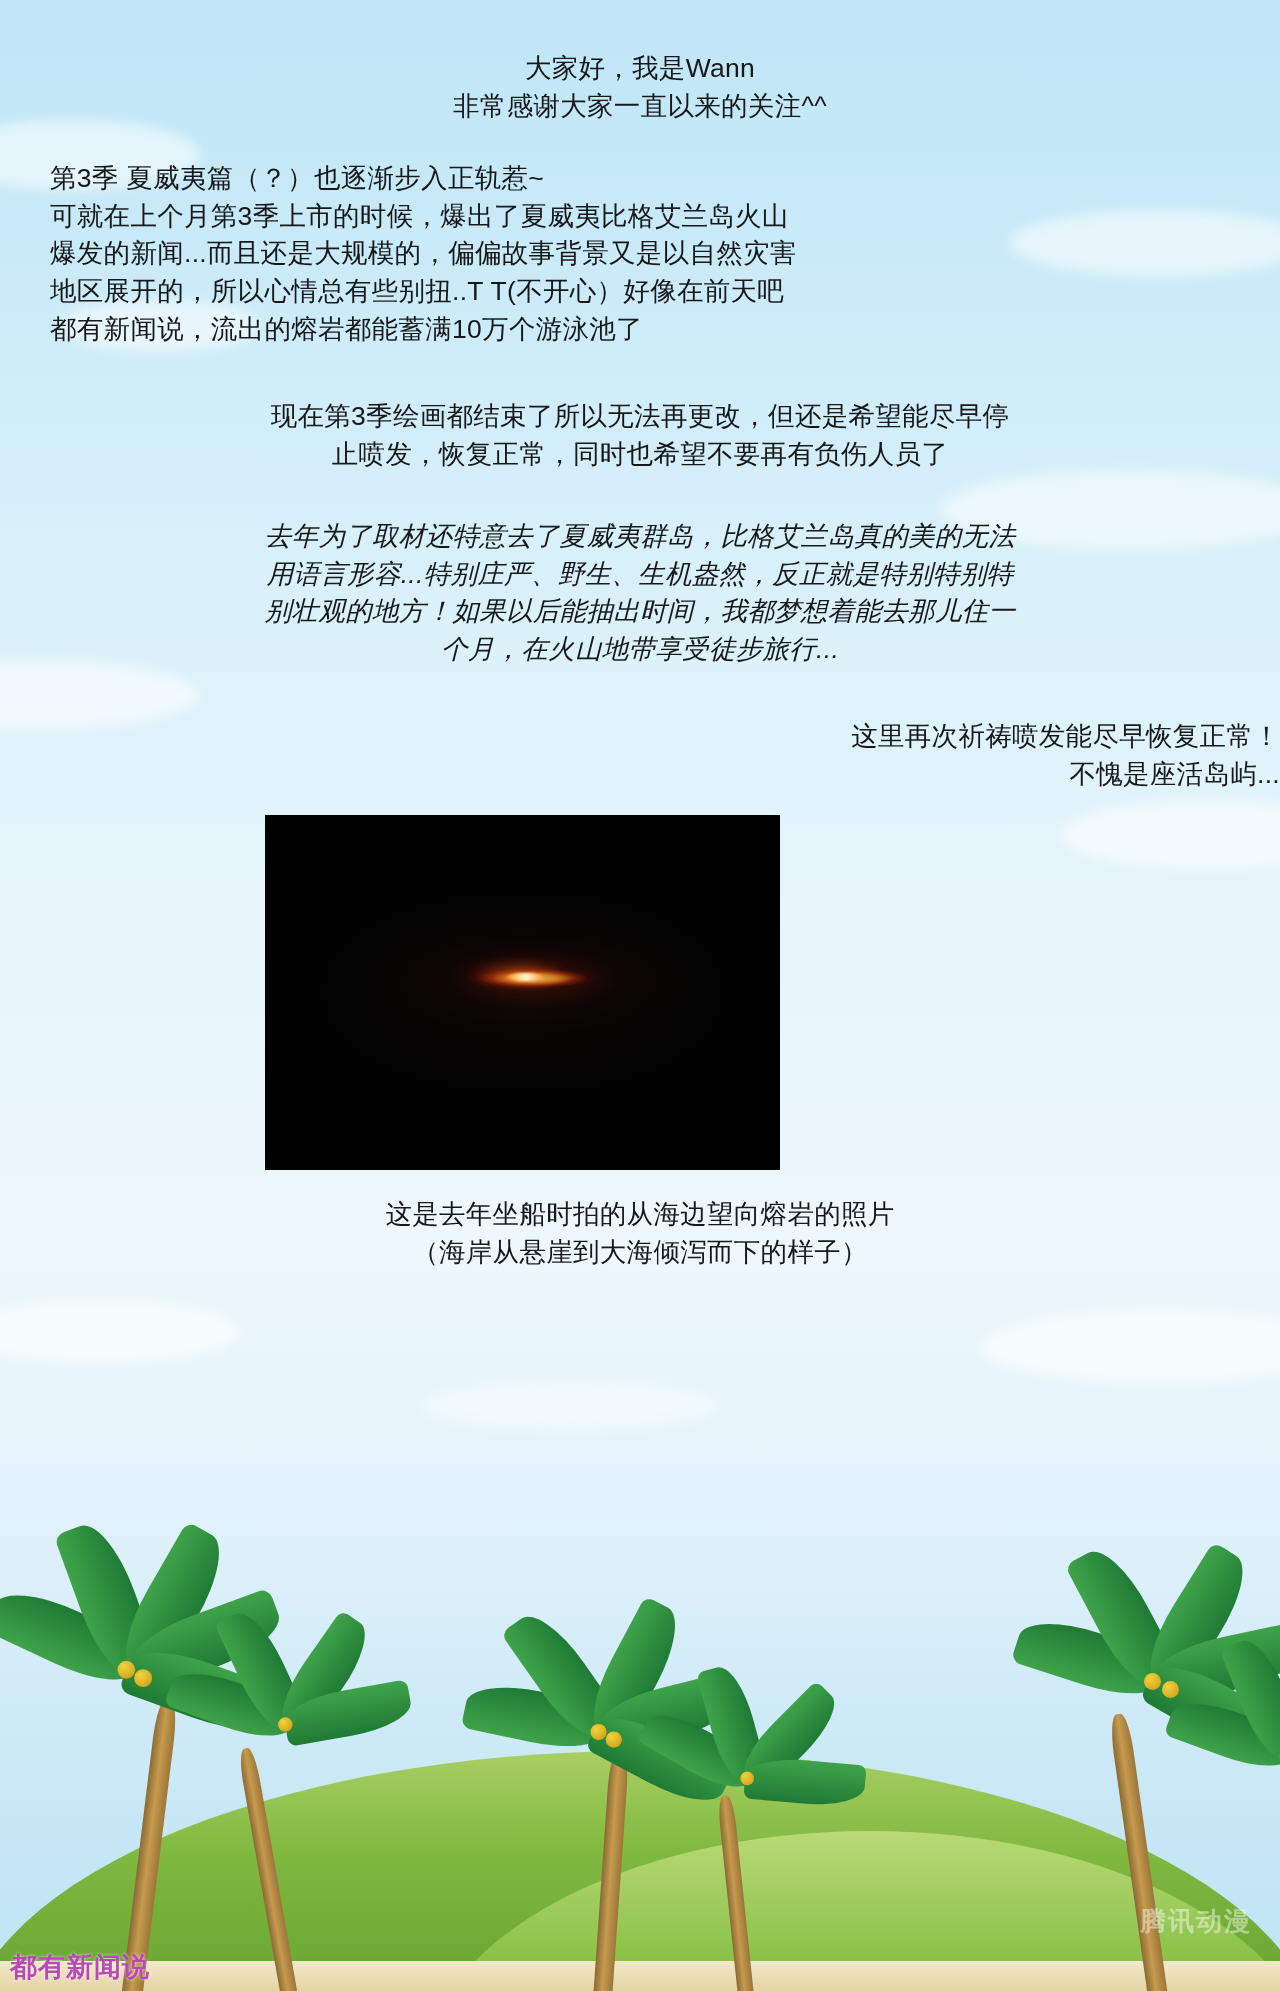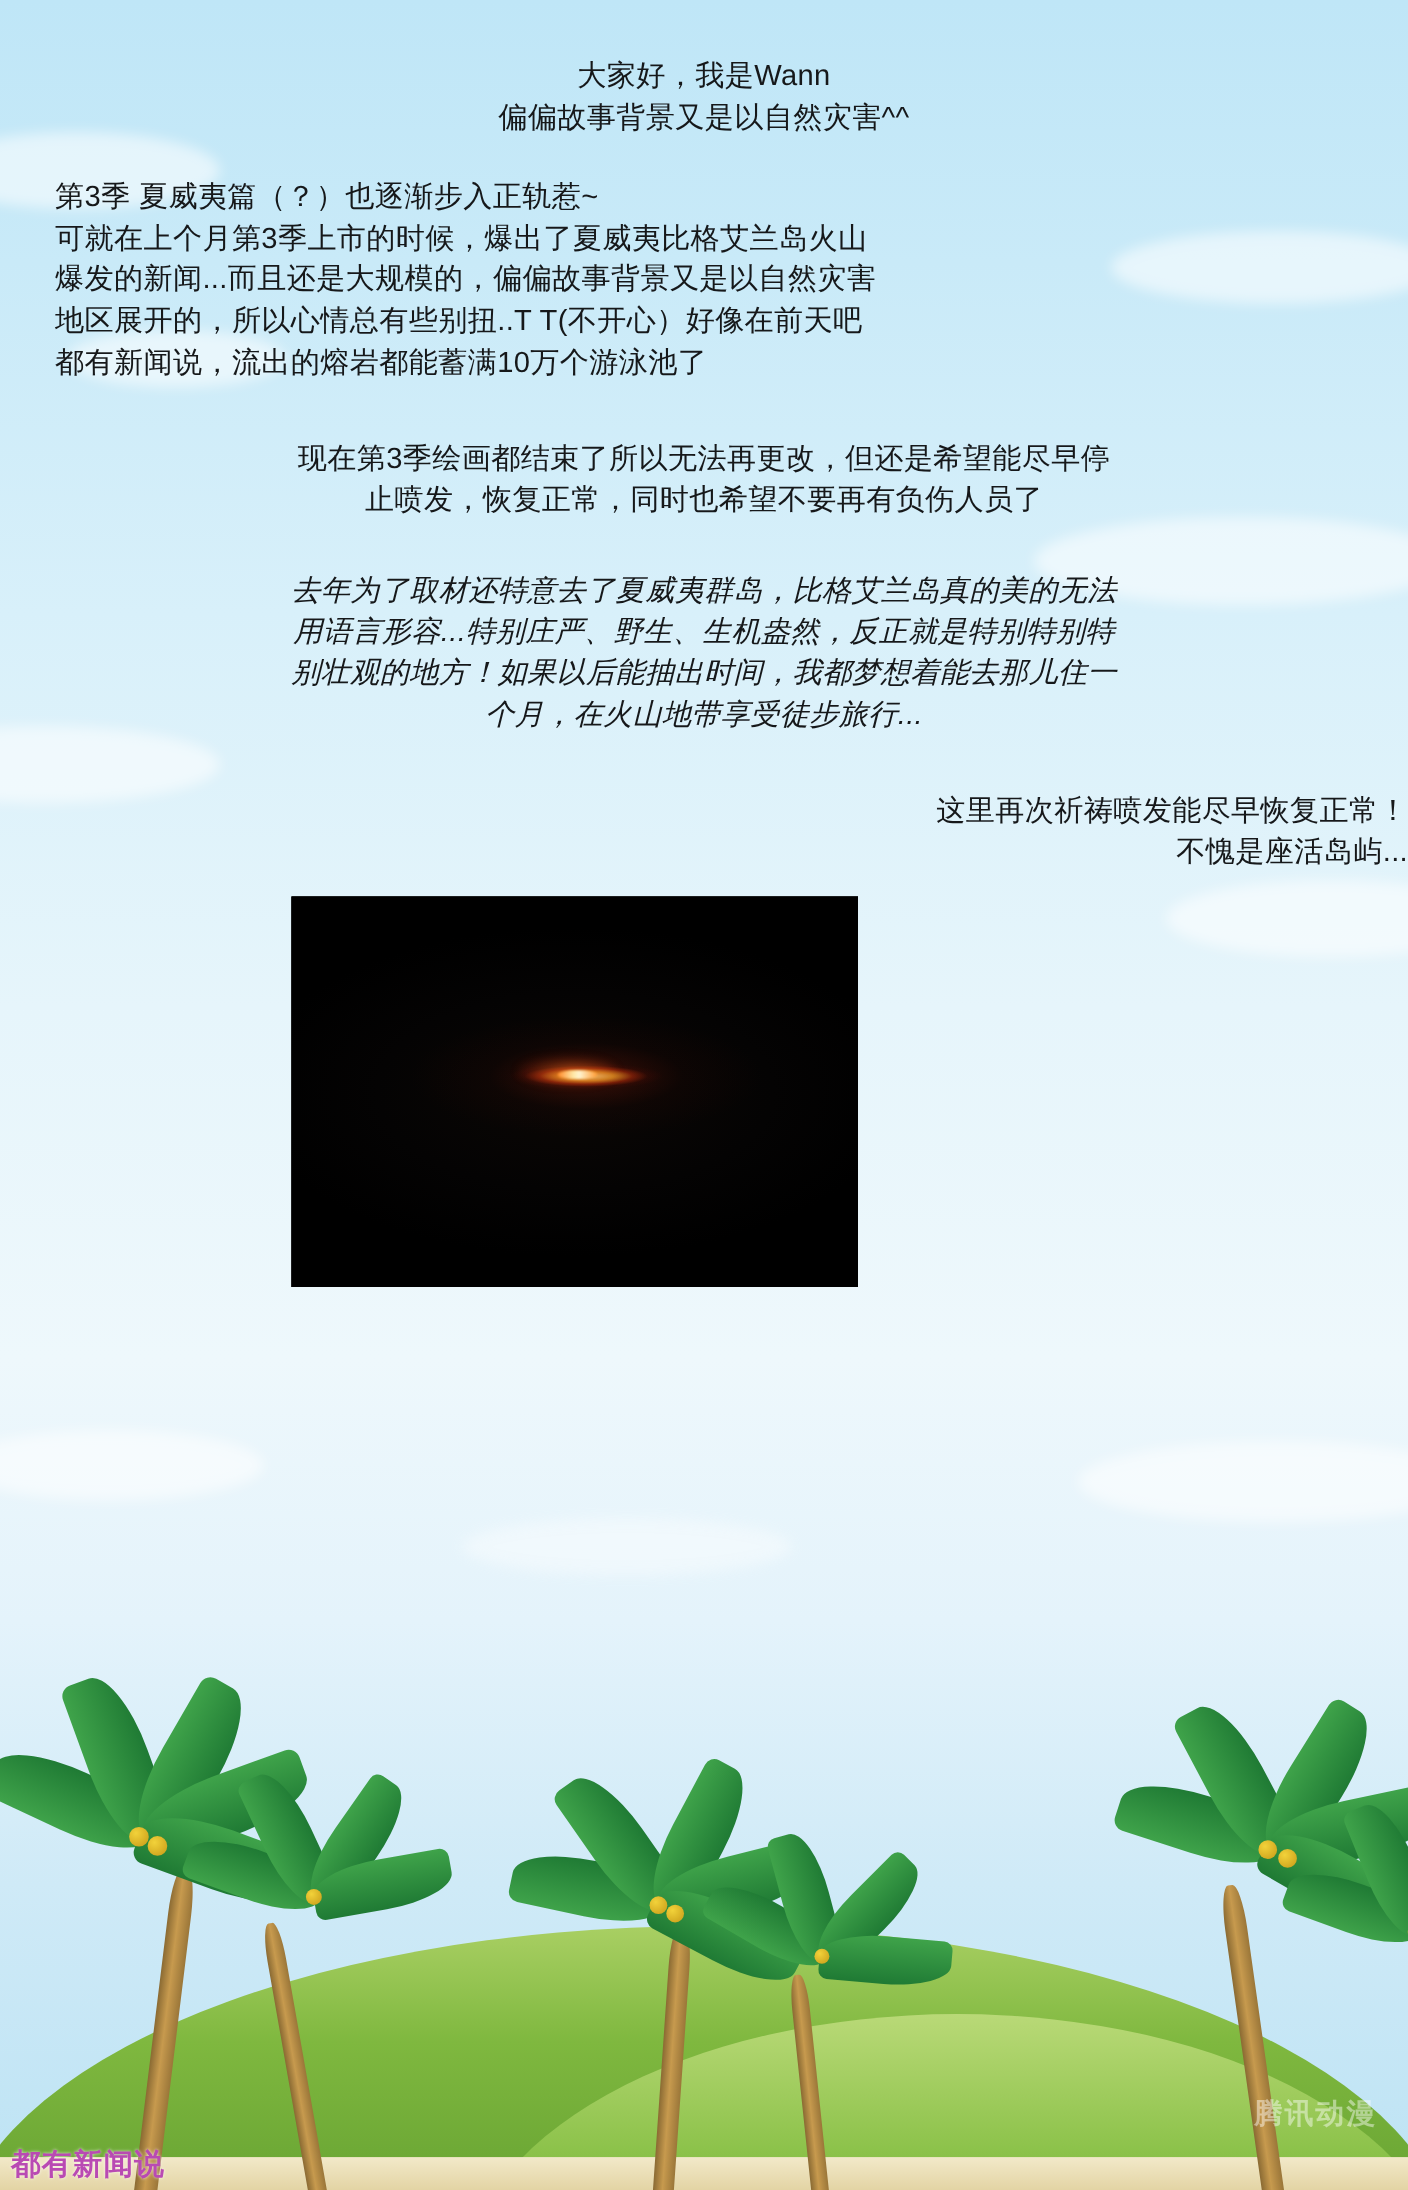--- a/index.html
+++ b/index.html
@@ -221,21 +221,21 @@
   <div class="cloud" style="left:1010px; top:210px; width:300px; height:66px;"></div>
   <div class="cloud" style="left:940px; top:470px; width:380px; height:80px;"></div>
   <div class="cloud" style="left:-120px; top:660px; width:320px; height:70px;"></div>
   <div class="cloud" style="left:1060px; top:800px; width:300px; height:70px;"></div>
   <div class="cloud" style="left:-40px; top:1300px; width:280px; height:64px;"></div>
   <div class="cloud" style="left:980px; top:1310px; width:360px; height:74px;"></div>
   <div class="cloud" style="left:420px; top:1380px; width:300px; height:52px; opacity:.7;"></div>
 
   <div id="content">
     <div class="para" id="p-greeting">大家好，我是Wann
-偏偏故事背景又是以自然灾害^^</div>
+非常感谢大家一直以来的关注^^</div>
     <div class="para" id="p-season">第3季 夏威夷篇（？）也逐渐步入正轨惹~
 可就在上个月第3季上市的时候，爆出了夏威夷比格艾兰岛火山
 爆发的新闻...而且还是大规模的，偏偏故事背景又是以自然灾害
 地区展开的，所以心情总有些别扭..T T(不开心）好像在前天吧
 都有新闻说，流出的熔岩都能蓄满10万个游泳池了</div>
     <div class="para" id="p-now">现在第3季绘画都结束了所以无法再更改，但还是希望能尽早停
 止喷发，恢复正常，同时也希望不要再有负伤人员了</div>
     <div class="para" id="p-lastyear">去年为了取材还特意去了夏威夷群岛，比格艾兰岛真的美的无法
 用语言形容...特别庄严、野生、生机盎然，反正就是特别特别特
 别壮观的地方！如果以后能抽出时间，我都梦想着能去那儿住一
@@ -244,20 +244,22 @@
 不愧是座活岛屿...</div>
   </div>
 
   <div id="photo-wrap">
     <div id="photo">
       <div id="lava-glow"></div>
       <div id="lava-core"></div>
     </div>
   </div>
 
+  <div class="para" id="p-caption">这是去年坐船时拍的从海边望向熔岩的照片
+（海岸从悬崖到大海倾泻而下的样子）</div>
 
   <div id="island"></div>
   <div id="island-2"></div>
   <div id="sand"></div>
 
   <div class="palm" style="left:20px; bottom:-10px; transform:scale(1.05);">
     <div class="trunk" style="transform:rotate(7deg);"></div>
     <div class="frond" style="left:106px; top:66px; transform:rotate(-155deg);"></div>
     <div class="frond" style="left:106px; top:66px; transform:rotate(-110deg);"></div>
     <div class="frond" style="left:110px; top:64px; transform:rotate(-60deg);"></div>

